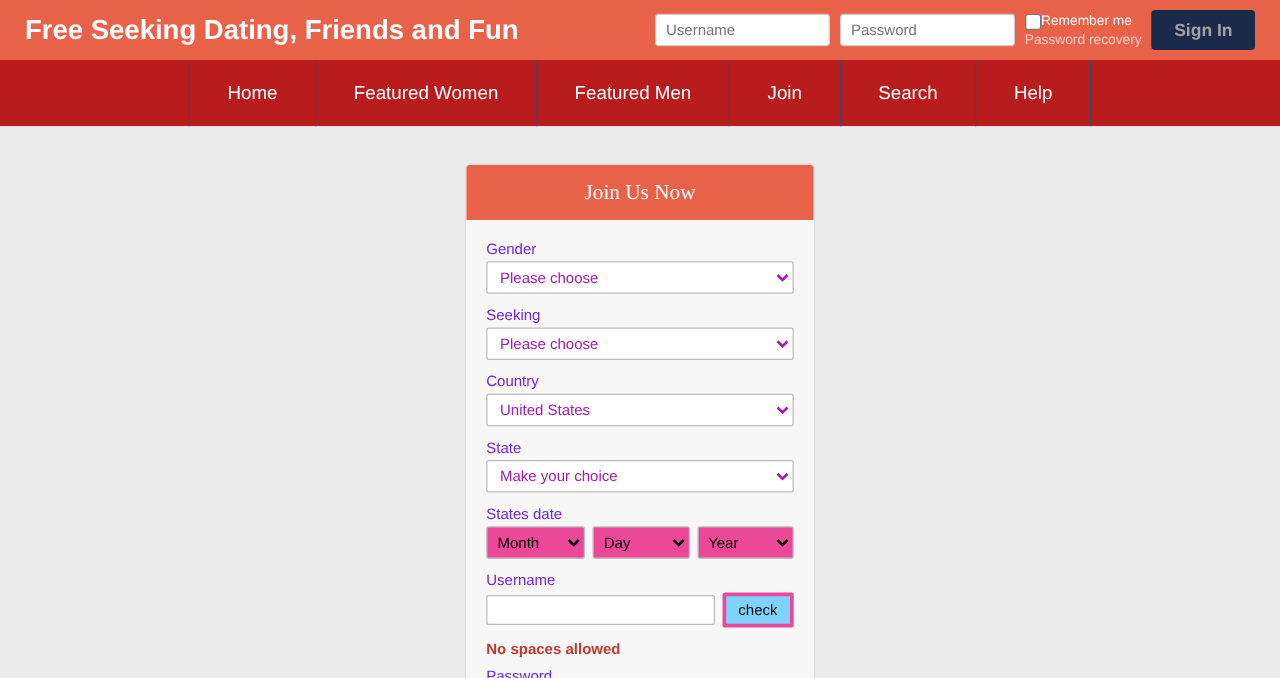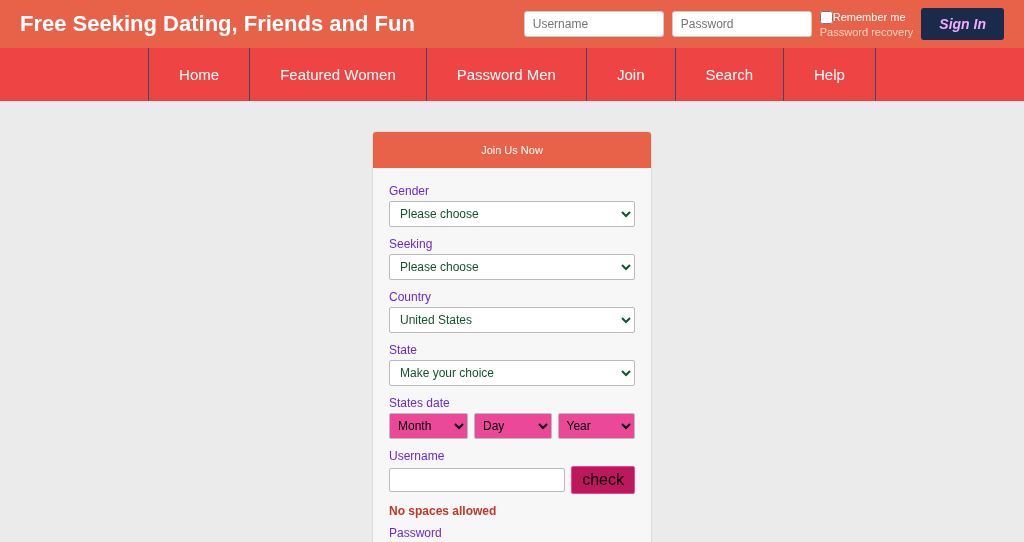--- a/index.html
+++ b/index.html
@@ -44,33 +44,32 @@
       align-items: center;
       gap: 0;
     }
     .password-recovery {
       color: #ffd0c0;
       font-size: 11px;
       cursor: pointer;
     }
     .signin-btn {
       background: #1a2a4a;
-      color: #f0abfc;
+      color: #a3a3a3;
       border: none;
       padding: 8px 18px;
       font-size: 14px;
       border-radius: 3px;
       cursor: pointer;
       font-weight: bold;
-      font-style: italic;
     }
 
     
     .nav {
-      background-color: #ef4444;
+      background-color: #b91c1c;
       display: flex;
       align-items: center;
       justify-content: center;
     }
     .nav-item {
       color: white;
       padding: 18px 30px;
       font-size: 15px;
       cursor: pointer;
       border-left: 1px solid #3a4a6a;
@@ -92,22 +91,23 @@
       border: 1px solid #ddd;
       border-radius: 4px;
       width: 280px;
       overflow: hidden;
     }
     .form-header {
       background-color: #e8624a;
       color: white;
       text-align: center;
       padding: 12px;
-      font-size: 11px;
+      font-size: 17px;
       font-weight: normal;
+      font-family: Liberation Serif, serif;
     }
     .form-body {
       padding: 16px 16px 20px;
       background: #f7f7f7;
     }
     .form-group {
       margin-bottom: 10px;
     }
     .form-label {
       display: block;
@@ -115,21 +115,21 @@
       color: #6d28d9;
       font-size: 12px;
     }
     .form-select {
       width: 100%;
       padding: 4px 6px;
       border: 1px solid #bbb;
       border-radius: 2px;
       font-size: 12px;
       background: white;
-      color: #14532d;
+      color: #a21caf;
     }
     .form-input {
       width: 100%;
       padding: 4px 6px;
       border: 1px solid #bbb;
       border-radius: 2px;
       font-size: 12px;
     }
     .birth-date-row {
       display: flex;
@@ -150,24 +150,24 @@
     }
     .username-row input {
       flex: 1;
       padding: 4px 6px;
       border: 1px solid #bbb;
       border-radius: 2px;
       font-size: 12px;
     }
     .check-btn {
       padding: 4px 10px;
-      background: #be185d;
-      border: 1px solid #ec4899;
-      border-radius: 2px;
-      font-size: 16px;
+      background: #7dd3fc;
+      border: 3px solid #ec4899;
+      border-radius: 2px;
+      font-size: 12px;
       cursor: pointer;
       white-space: nowrap;
     }
     .no-spaces {
       color: #c0392b;
       font-size: 12px;
       font-weight: bold;
       margin-bottom: 8px;
     }
   </style>
@@ -186,21 +186,21 @@
       </div>
       <span class="password-recovery">Password recovery</span>
     </div>
     <button class="signin-btn">Sign In</button>
   </div>
 </div>
 
 <nav class="nav">
   <a class="nav-item">Home</a>
   <a class="nav-item">Featured Women</a>
-  <a class="nav-item">Password Men</a>
+  <a class="nav-item">Featured Men</a>
   <a class="nav-item">Join</a>
   <a class="nav-item">Search</a>
   <a class="nav-item">Help</a>
 </nav>
 
 <div class="main">
   <div class="form-container">
     <div class="form-header">Join Us Now</div>
     <div class="form-body">
 

